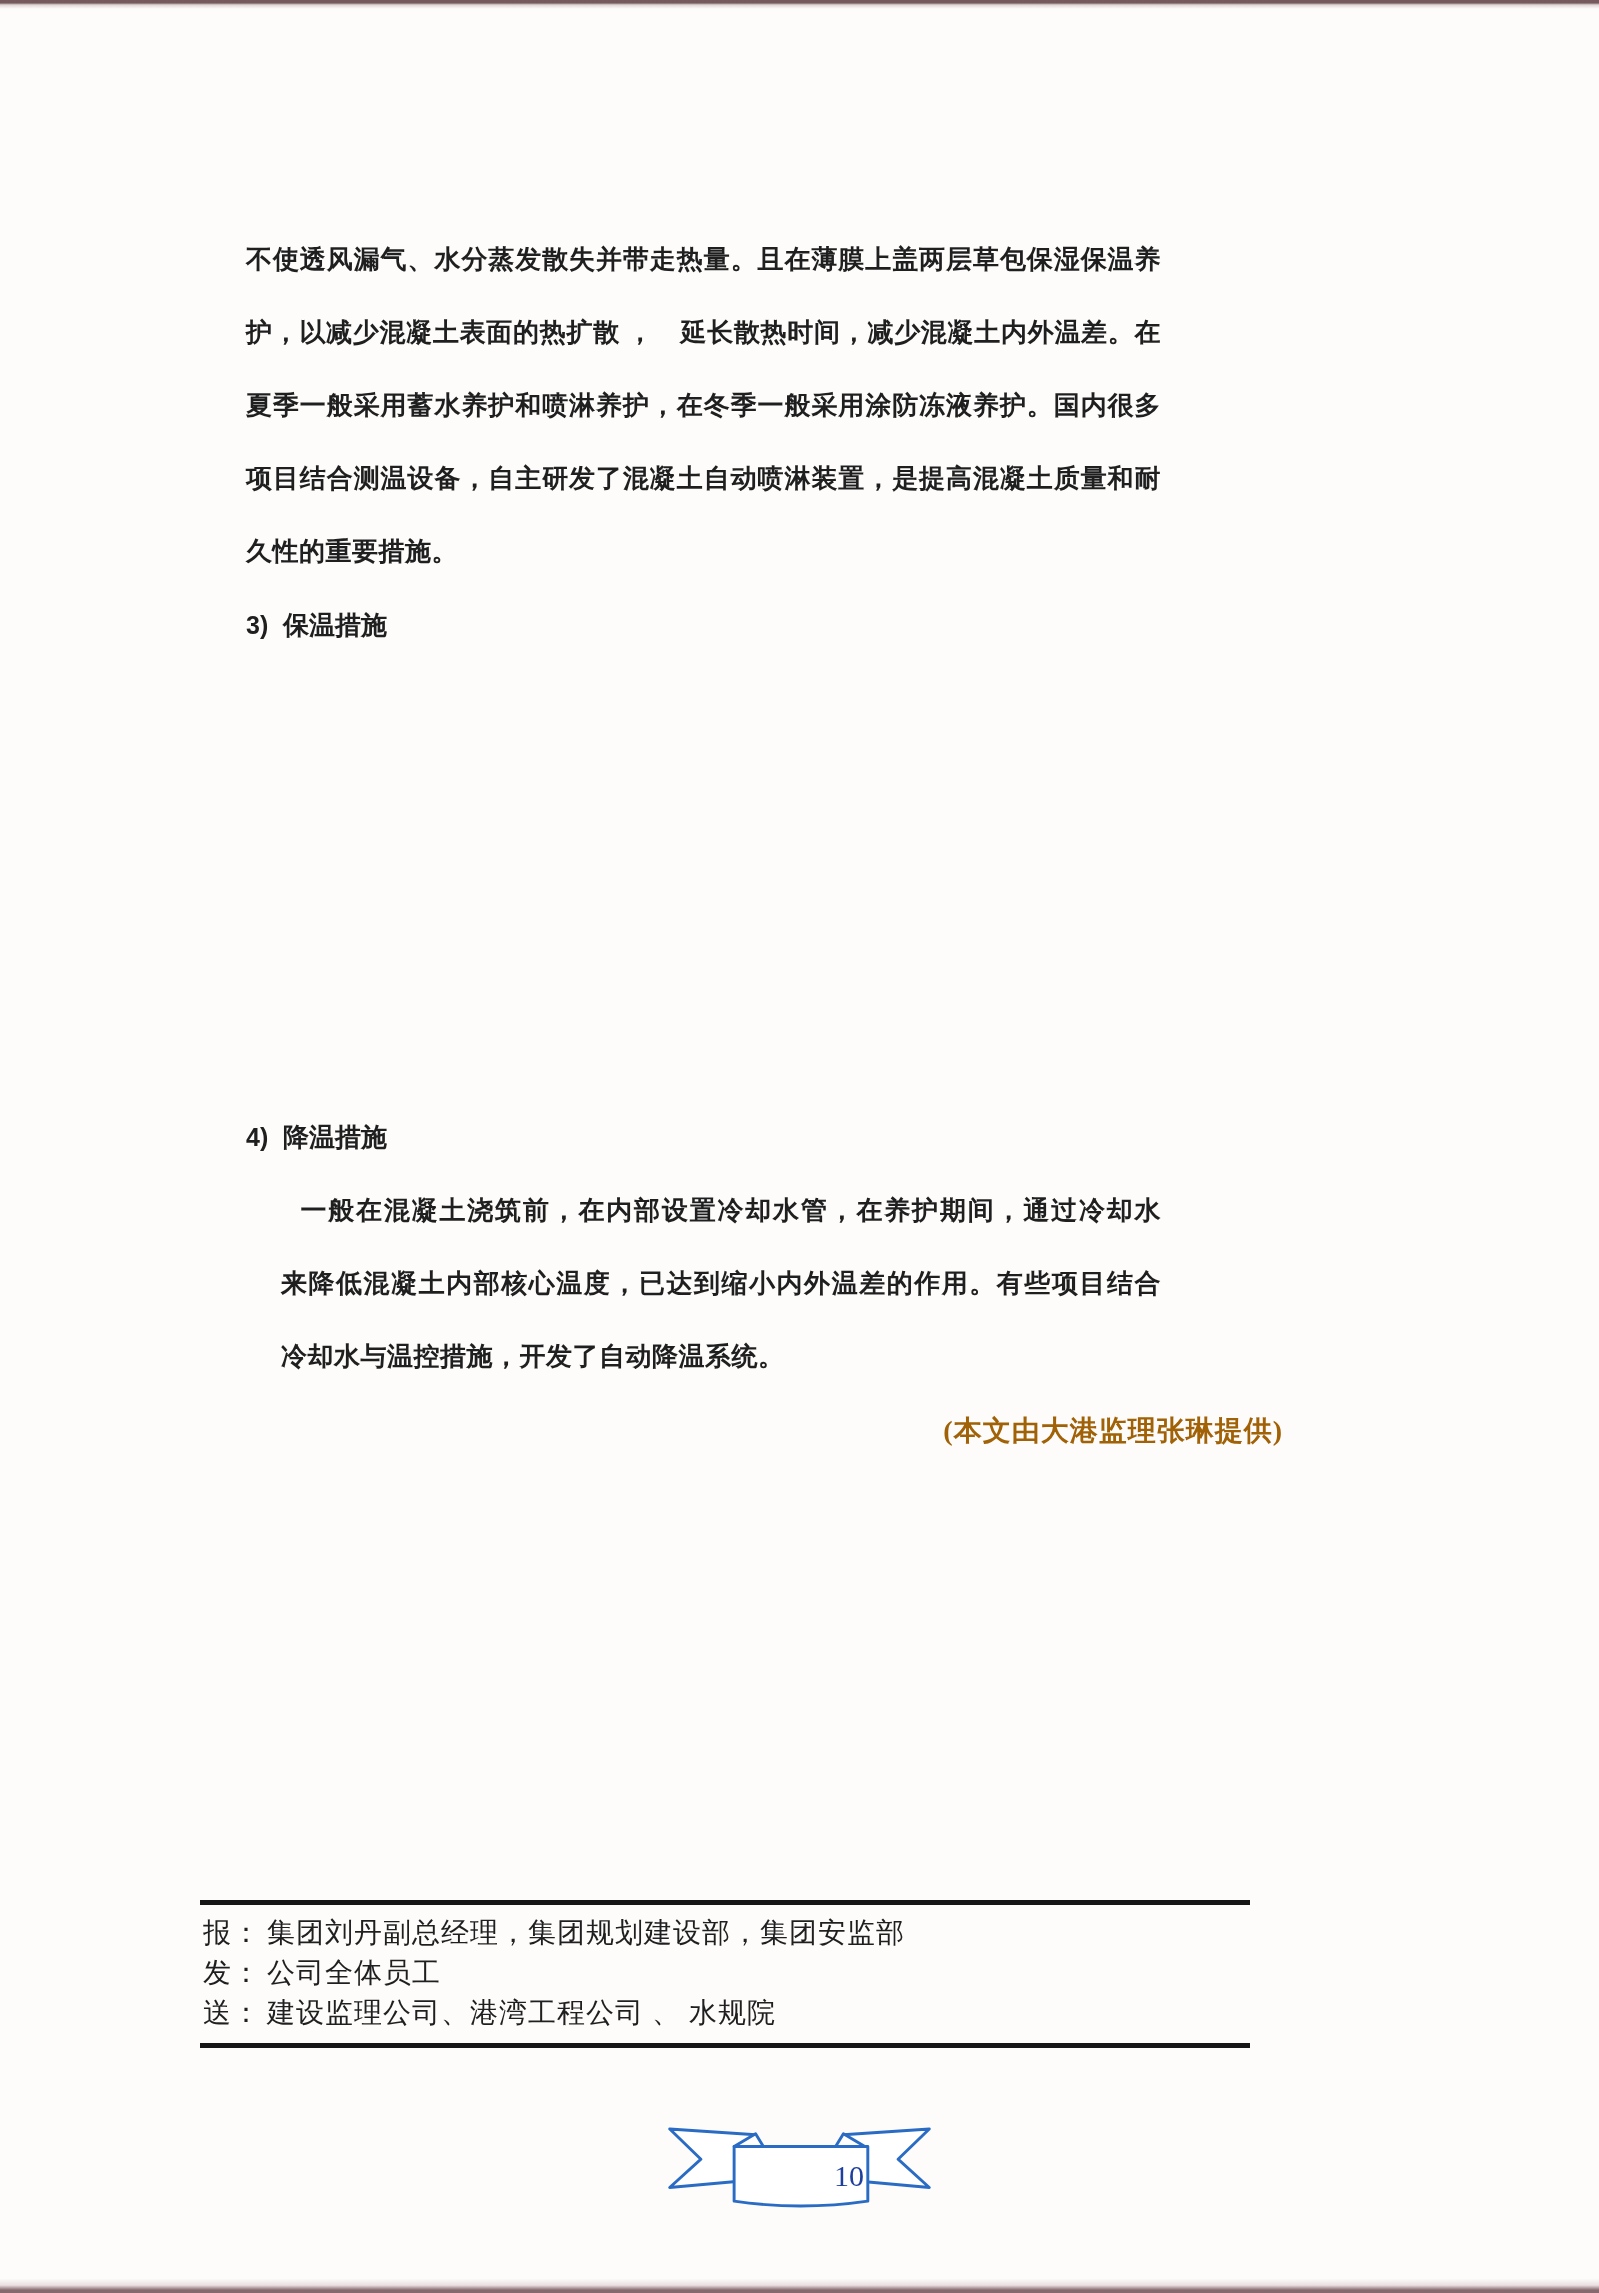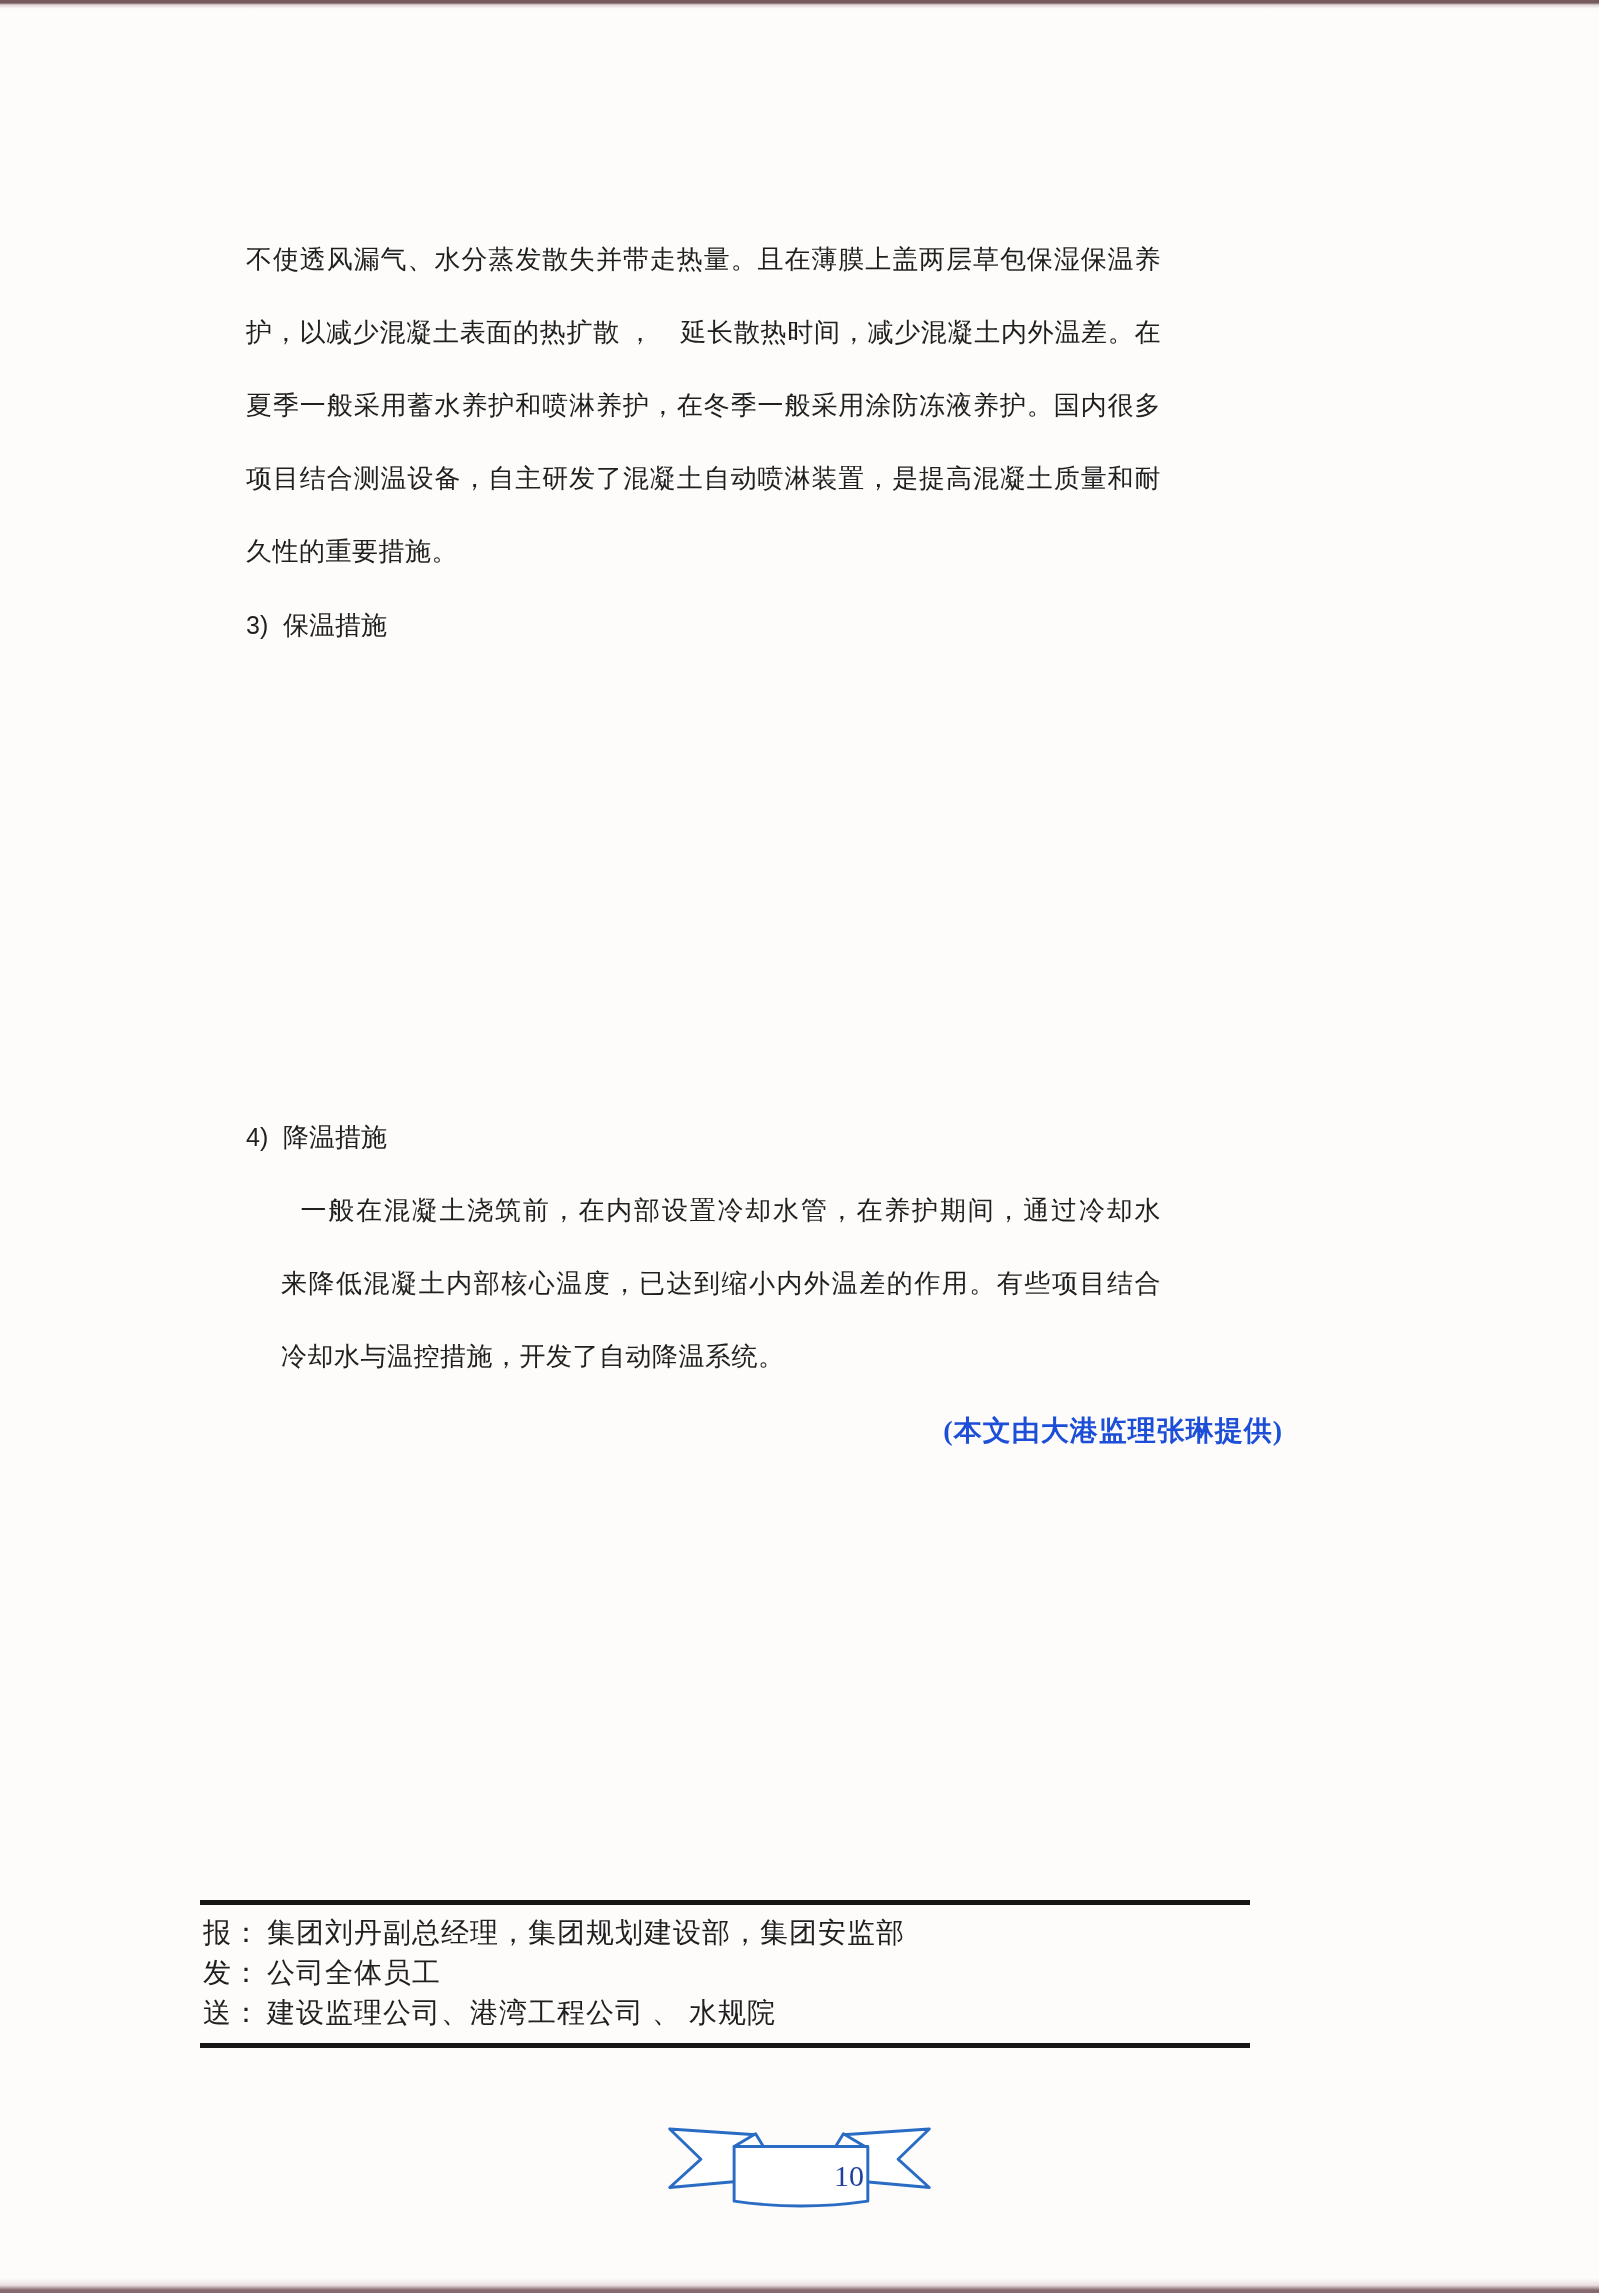--- a/index.html
+++ b/index.html
@@ -13,32 +13,32 @@
   }
   
   .edge-top{
     position:absolute;left:0;top:0;width:100%;height:8.8px;
     background:linear-gradient(180deg, rgba(80,44,48,0.78) 0px, rgba(80,44,48,0.78) 2.9px, rgba(120,80,85,0.22) 4.9px, rgba(120,80,85,0) 8.8px);
   }
   .edge-bottom{
     position:absolute;left:0;bottom:0;width:100%;height:15.6px;
     background:linear-gradient(0deg, rgba(88,48,56,0.72) 0px, rgba(88,48,56,0.72) 3.9px, rgba(150,95,105,0.18) 8.8px, rgba(150,95,105,0) 15.6px);
   }
-  .blk{position:absolute;}
+  .blk{position:absolute;font-weight:bold;}
   .ln{height:73px;line-height:73px;font-size:26px;letter-spacing:0.5px;white-space:nowrap;}
   .para .ln{white-space:normal;}
   .j{text-align:justify;text-align-last:justify;}
   .ind39{text-indent:38px;}
   .ind20{text-indent:19.5px;}
   .li-head{display:flex;align-items:center;height:73px;font-size:26px;}
   .li-head .marker{width:37px;font-family:"Liberation Sans","DejaVu Sans",sans-serif;font-size:25px;}
   .attribution{
     height:68px;line-height:68px;
     font-size:28px;font-weight:bold;
-    color:#1d4ed8;
+    color:#a16207;
     text-align:right;letter-spacing:1px;
   }
   .rule{position:absolute;background:#161616;height:4.9px;}
   .footer-rows{position:absolute;}
   .f-row{height:40px;line-height:40px;font-size:28px;letter-spacing:1px;white-space:nowrap;}
   .f-row .f-label{margin-right:5.9px;}
   .ribbon-num{
     position:absolute;left:734px;top:2148px;width:134px;height:55px;
     line-height:55px;text-align:center;
     font-size:30px;color:#1e3f9e;font-weight:500;padding-left:48px;

